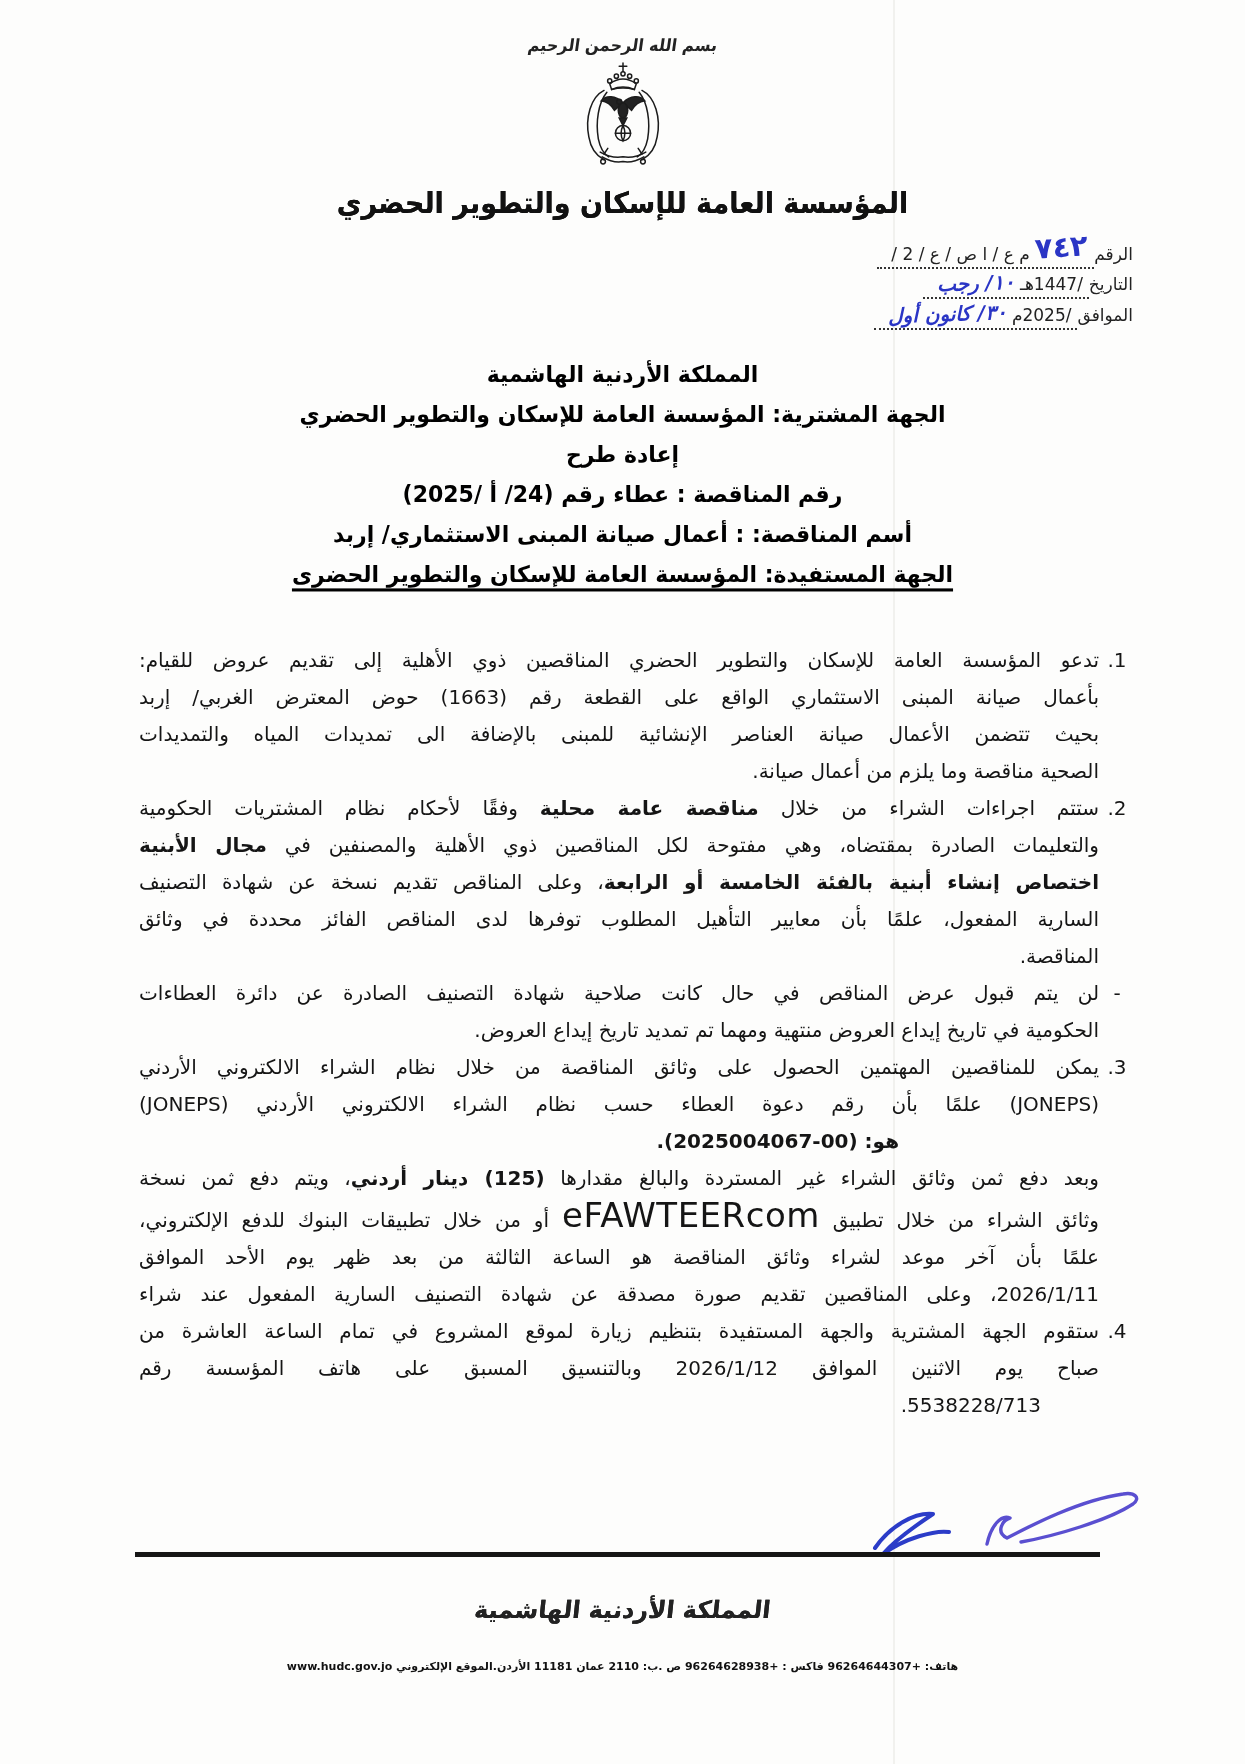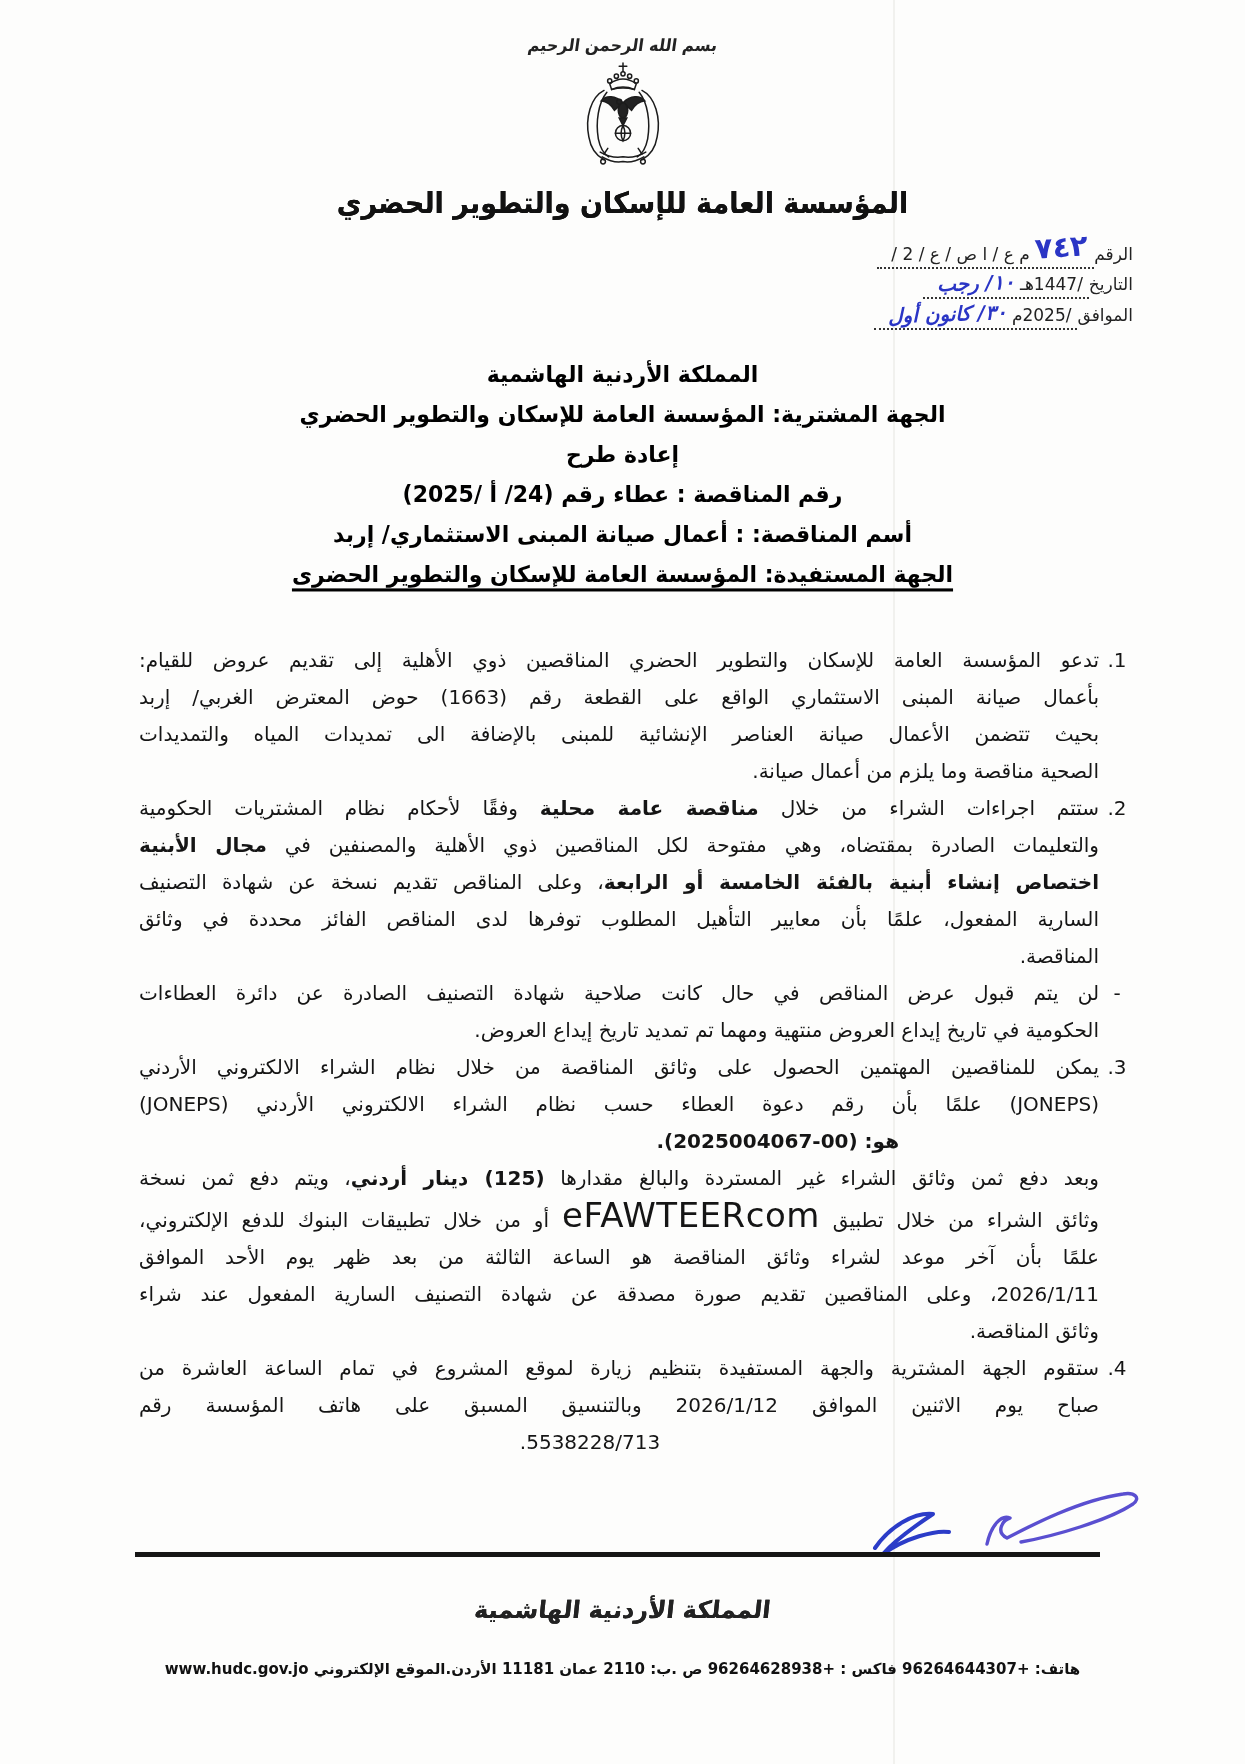--- a/index.html
+++ b/index.html
@@ -45,33 +45,33 @@
   .body{position:absolute;top:642px;right:110px;left:108px;font-size:20px;color:#151515;}
   .item{display:flex;}
   .marker{width:36px;flex:0 0 36px;text-align:center;line-height:37px;font-size:20px;}
   .lines{flex:1 1 auto;min-width:0;margin-left:31px;}
   .line{line-height:37px;white-space:nowrap;text-align:right;}
   .line.j{text-align:justify;text-align-last:justify;white-space:normal;}
   .line .b{font-weight:bold;}
   .line .ltr{direction:ltr;unicode-bidi:embed;}
   .line .big-latin{font-size:34px;letter-spacing:.5px;}
   .line.center-line{padding-left:0;padding-right:200px;font-weight:bold;}
-  .line.indent-line{padding-right:58px;text-align:center;}
+  .line.indent-line{padding-right:58px;}
   
   .signature{position:absolute;top:1474px;left:845px;width:310px;height:96px;pointer-events:none;}
   .divider{position:absolute;top:1552px;left:135px;width:965px;height:5px;background:#161616;}
   .footer-kingdom{
     position:absolute;top:1596px;left:0;right:0;text-align:center;
     font-size:24px;font-weight:bold;color:#222;
     transform:skewX(-6deg);
     text-shadow:0 0 .5px #222;
   }
   .footer-contact{
     position:absolute;top:1660px;left:0;right:0;text-align:center;
-    font-size:15px;color:#111;font-weight:bold;
+    font-size:11px;color:#111;font-weight:bold;
   }
 </style>
 </head>
 <body>
 
 <div class="page">
   <div class="fold-line"></div>
 
   <div class="top-center">
     <div class="bismillah">بسم الله الرحمن الرحيم</div>
@@ -165,21 +165,20 @@
       <div class="item">
         <div class="marker">3.</div>
         <div class="lines">
           <div class="line j"><span>يمكن للمناقصين المهتمين الحصول على وثائق المناقصة من خلال نظام الشراء الالكتروني الأردني</span></div>
           <div class="line j"><span class="ltr">(JONEPS)</span><span> علمًا بأن رقم دعوة العطاء حسب نظام الشراء الالكتروني الأردني </span><span class="ltr">(JONEPS)</span></div>
           <div class="line center-line"><span>هو:  </span><span class="b ltr">(2025004067-00)</span><span class="b">.</span></div>
           <div class="line j"><span>وبعد دفع ثمن وثائق الشراء غير المستردة والبالغ مقدارها </span><span class="b">(125) دينار أردني</span><span>، ويتم دفع ثمن نسخة</span></div>
           <div class="line j"><span>وثائق الشراء من خلال تطبيق </span><span class="ltr big-latin">eFAWTEERcom</span><span> أو من خلال تطبيقات البنوك للدفع الإلكتروني،</span></div>
           <div class="line j"><span>علمًا بأن آخر موعد لشراء وثائق المناقصة هو الساعة الثالثة من بعد ظهر يوم الأحد الموافق</span></div>
           <div class="line j"><span>2026/1/11، وعلى المناقصين تقديم صورة مصدقة عن شهادة التصنيف السارية المفعول عند شراء</span></div>
-          <div class="line"><span>وثائق المناقصة.</span></div>
         </div>
       </div>
       <div class="item">
         <div class="marker">4.</div>
         <div class="lines">
           <div class="line j"><span>ستقوم الجهة المشترية والجهة المستفيدة بتنظيم زيارة لموقع المشروع في تمام الساعة العاشرة من</span></div>
           <div class="line j"><span>صباح يوم الاثنين الموافق </span><span class="ltr">2026/1/12</span><span> وبالتنسيق المسبق على هاتف المؤسسة رقم</span></div>
           <div class="line indent-line"><span class="ltr">5538228/713</span><span>.</span></div>
         </div>
       </div>

